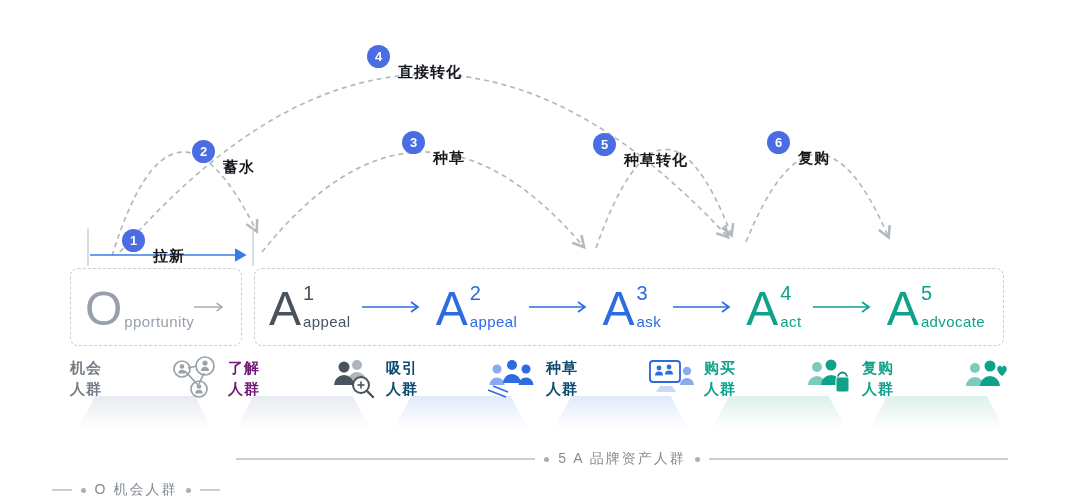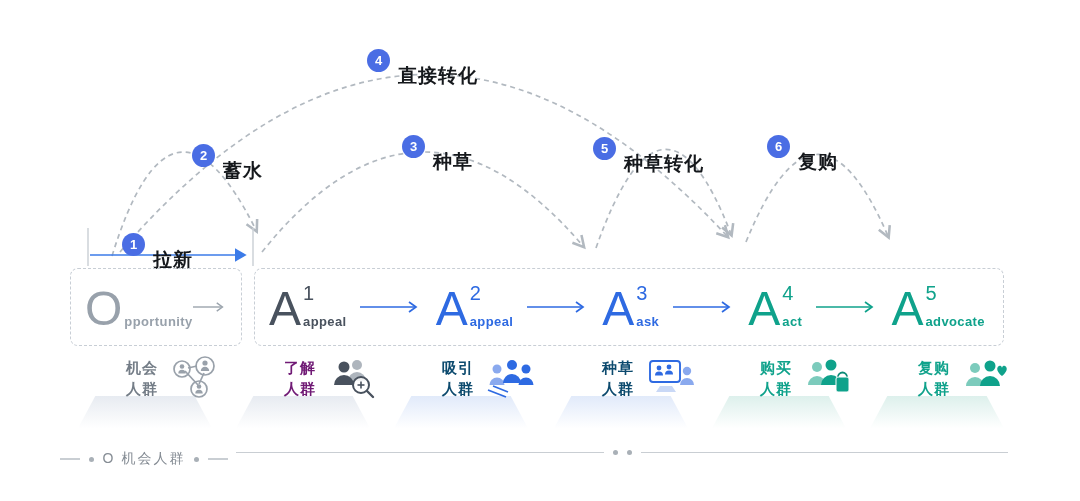--- a/index.html
+++ b/index.html
@@ -6,63 +6,63 @@
   body{width:1080px;height:501px;position:relative;font-family:"Liberation Sans","DejaVu Sans",sans-serif;}
   .canvas{position:absolute;inset:0;width:1080px;height:501px;background:#fff;overflow:hidden;}
 
   
   .arc-layer{position:absolute;left:0;top:0;pointer-events:none;}
 
   
   .badge{position:absolute;display:flex;align-items:center;gap:8px;}
   .badge-num{width:23px;height:23px;border-radius:50%;background:#4a6de4;color:#fff;
     font-size:13px;font-weight:700;display:flex;align-items:center;justify-content:center;flex:0 0 auto;}
-  .badge-label{font-size:19px;font-weight:700;color:#15181c;letter-spacing:1px;white-space:nowrap;margin-top:32px;}
+  .badge-label{font-size:15px;font-weight:700;color:#15181c;letter-spacing:1px;white-space:nowrap;margin-top:32px;}
   .b1{left:122px;top:215px}
   .b2{left:192px;top:126px}
   .b3{left:402px;top:117px}
   .b4{left:367px;top:31px}
   .b5{left:593px;top:119px}
   .b6{left:767px;top:117px}
 
   
   .o-box{position:absolute;left:70px;top:268px;width:172px;height:78px;border:1.6px dashed #c8ced5;
     border-radius:8px;display:flex;align-items:center;justify-content:space-between;
     padding:0 14px;box-sizing:border-box;}
   .a-box{position:absolute;left:254px;top:268px;width:750px;height:78px;border:1.6px dashed #c8ced5;
     border-radius:8px;display:flex;align-items:center;justify-content:space-between;
     padding:0 18px 0 14px;box-sizing:border-box;}
   .stage{display:flex;align-items:flex-end;}
   .letter{font-size:48px;font-weight:500;line-height:38px;}
   .st-col{display:flex;flex-direction:column;justify-content:space-between;height:42px;margin-left:2px;}
   .sup{font-size:20px;font-weight:500;line-height:15px;}
-  .word{font-size:13px;font-weight:700;line-height:13px;letter-spacing:0.4px;}
+  .word{font-size:15px;font-weight:400;line-height:13px;letter-spacing:0.4px;}
   .st-gray{color:#98a1ab}
   .st-dark{color:#49525e}
   .st-blue{color:#2e6ae2}
   .st-teal{color:#0fa28b}
   .st-arrow line,.st-arrow path{fill:none;stroke:currentColor;stroke-width:1.7;}
   .ar-gray{color:#9aa3ac}.ar-blue{color:#2e6ae2}.ar-teal{color:#0fa28b}
 
   
   .card{position:absolute;top:354px;width:150px;height:80px;}
   .c1{left:70px}.c2{left:228px}.c3{left:386px}.c4{left:546px}.c5{left:704px}.c6{left:862px}
   .platform{position:absolute;left:6px;right:6px;bottom:2px;height:36px;
     clip-path:polygon(14% 0,86% 0,100% 100%,0 100%);}
   .p-gray{background:linear-gradient(180deg,#e7ebf1 0%,rgba(255,255,255,0) 90%);}
   .p-blue{background:linear-gradient(180deg,#e1eafa 0%,rgba(255,255,255,0) 90%);}
   .p-teal{background:linear-gradient(180deg,#ddf0ec 0%,rgba(255,255,255,0) 90%);}
-  .card-inner{position:absolute;left:0;right:0;top:2px;display:flex;align-items:center;justify-content:flex-end;gap:10px;}
+  .card-inner{position:absolute;left:0;right:0;top:2px;display:flex;align-items:center;justify-content:space-between;gap:10px;}
   .aud-label{display:flex;flex-direction:column;font-size:15px;font-weight:700;line-height:21px;letter-spacing:1px;}
   .t-gray{color:#747d87}.t-dark{color:#701a75}.t-blue{color:#0c4a6e}.t-teal{color:#0fa28b}
 
   
   .footer{position:absolute;top:450px;display:flex;align-items:center;gap:9px;
     color:#858c94;font-size:14px;letter-spacing:2px;white-space:nowrap;}
-  .f-left{left:60px;width:168px;}
+  .f-left{left:52px;width:168px;margin-top:31px;}
   .f-right{left:236px;width:772px;}
   .fline{flex:1;height:1.5px;background:#c9ced3;}
   .fdot{width:5px;height:5px;border-radius:50%;background:#a9b0b7;flex:0 0 auto;}
 </style>
 </head>
 <body>
 
 <div class="canvas">
 
   <svg class="arc-layer" width="1080" height="501" viewBox="0 0 1080 501">
@@ -333,17 +333,18 @@
   <div class="footer f-left">
     <div class="fline"></div>
     <div class="fdot"></div>
     <span>O 机会人群</span>
     <div class="fdot"></div>
     <div class="fline"></div>
   </div>
   <div class="footer f-right">
     <div class="fline"></div>
     <div class="fdot"></div>
+    <span>5 A 品牌资产人群</span>
     <div class="fdot"></div>
     <div class="fline"></div>
   </div>
 
 </div>
 
 </body></html>

